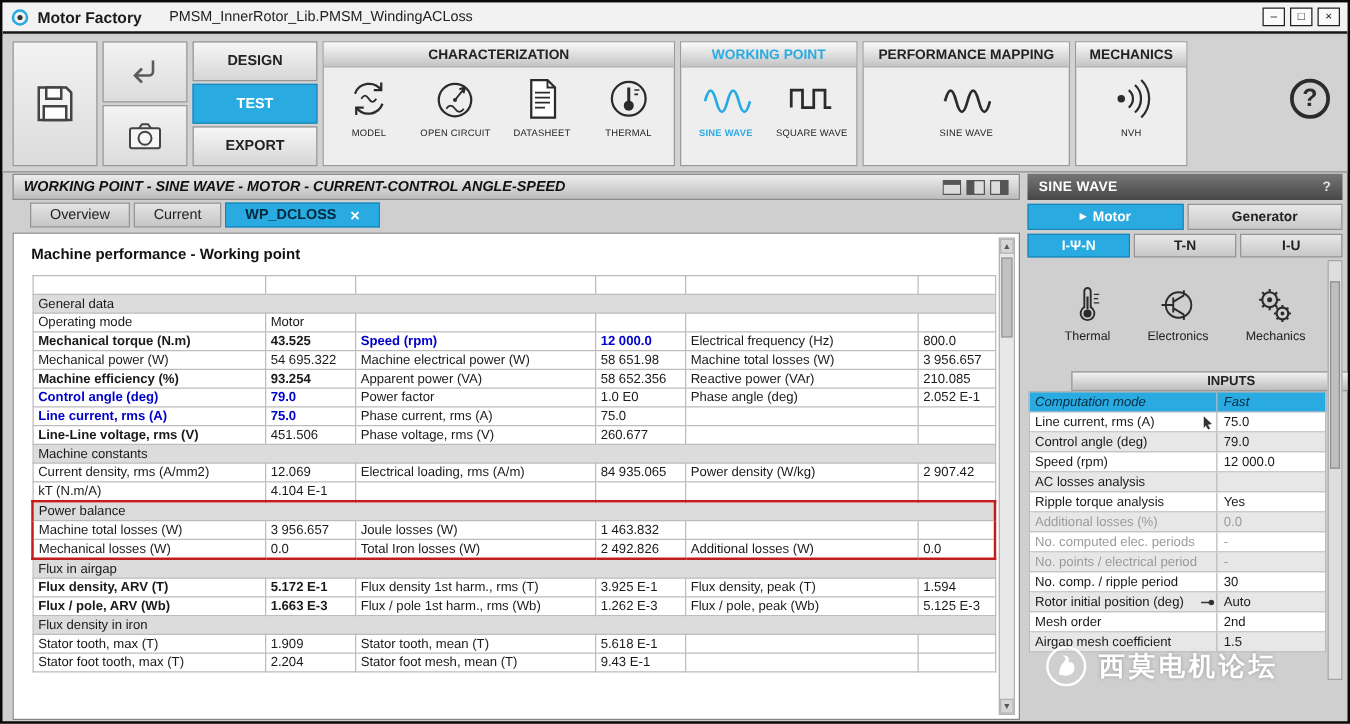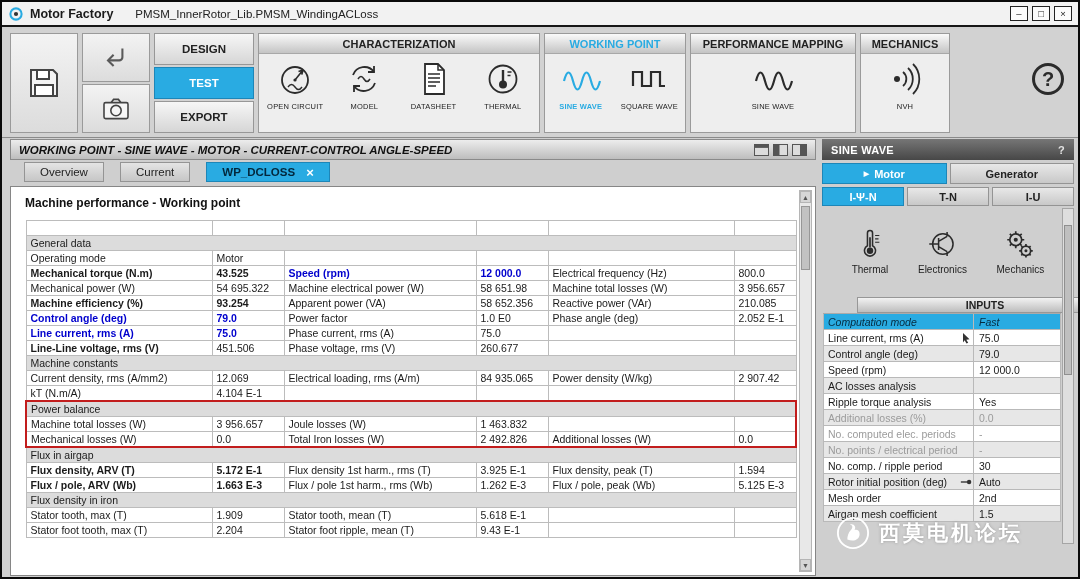--- a/index.html
+++ b/index.html
@@ -47,21 +47,21 @@
   .icn svg { width:100%; height:100%; }
   .help { position:absolute; right:14px; top:34px; width:32px; height:32px; border:3px solid #2b2b2b;
     border-radius:50%; display:flex; align-items:center; justify-content:center; font-size:20px; font-weight:bold; color:#2b2b2b; cursor:pointer; }
   
   .contextbar { position:absolute; top:137px; left:8px; width:806px; height:21px;
     background:linear-gradient(#ededed,#bdbdbd); border:1px solid #8a8a8a; display:flex; align-items:center;
     font-weight:bold; font-size:11.5px; padding:0 8px; color:#111;font-style:italic; }
   .ctx-icons { margin-left:auto; display:flex; gap:4px; }
   .ctx-icons .icn { width:15px; height:12px; cursor:pointer; }
   
-  .tabs { position:absolute; top:160px; left:8px; height:20px; display:flex; gap:16px;padding-left:14px; }
+  .tabs { position:absolute; top:160px; left:8px; height:20px; display:flex; gap:3px;padding-left:14px; }
   .tab { padding:0 15px; display:flex; align-items:center; background:linear-gradient(#e4e4e4,#c6c6c6);
     border:1px solid #949494; font-size:11.5px; color:#222; cursor:pointer; }
   .tab.active { background:#29abe2; border-color:#1d86b8; color:#03273c; font-weight:bold; }
   .tab-close { margin-left:11px; color:#ffffff; font-weight:bold; font-size:13px; line-height:1; cursor:pointer; }
   
   .content { position:absolute; top:184px; left:8px; width:806px; height:390px; background:#ffffff; border:1px solid #868686; }
   .content-title { position:absolute; top:9px; left:14px; font-weight:bold; font-size:12px; color:#111; }
   table.perf { position:absolute; top:33px; left:14px; width:770px; border-collapse:collapse; table-layout:fixed; font-size:10.5px; }
   table.perf td { border:1px solid #bcbcbc; height:15px; line-height:14px; padding:0 4px; white-space:nowrap; overflow:hidden; }
   tr.section td { background:#dcdcdc; color:#1a1a1a; }
@@ -159,36 +159,36 @@
       <div class="mode-btn">DESIGN</div>
       <div class="mode-btn active">TEST</div>
       <div class="mode-btn">EXPORT</div>
     </div>
   <div id="groups">
       <div class="group" style="left: 256px; width: 282px;">
         <div class="group-header">CHARACTERIZATION</div>
         <div class="group-items">
           <div class="tool-item">
             <span class="icn"><svg viewBox="0 0 40 40">
-                <circle cx="20" cy="21" r="13" fill="none" stroke="#2b2b2b" stroke-width="1.8"></circle>
-                <path d="M20 21L28 11M28 11l-4.5 1.4M28 11l-1.2 4.6" fill="none" stroke="#2b2b2b" stroke-width="1.6"></path>
-                <circle cx="20" cy="21" r="1.6" fill="#2b2b2b"></circle>
-                <path d="M13 28q3.5-5 7 0t7 0" fill="none" stroke="#2b2b2b" stroke-width="1.4"></path>
-              </svg></span>
-            <div class="lbl">OPEN CIRCUIT</div>
-          </div>
-          <div class="tool-item">
-            <span class="icn"><svg viewBox="0 0 40 40">
                 <path d="M9 16a12 12 0 0 1 21-3" fill="none" stroke="#2b2b2b" stroke-width="1.8"></path>
                 <path d="M30 7v6h-6" fill="none" stroke="#2b2b2b" stroke-width="1.8"></path>
                 <path d="M31 24a12 12 0 0 1-21 3" fill="none" stroke="#2b2b2b" stroke-width="1.8"></path>
                 <path d="M10 33v-6h6" fill="none" stroke="#2b2b2b" stroke-width="1.8"></path>
                 <path d="M14 20q3-5 6 0t6 0" fill="none" stroke="#2b2b2b" stroke-width="1.5"></path>
               </svg></span>
             <div class="lbl">MODEL</div>
+          </div>
+          <div class="tool-item">
+            <span class="icn"><svg viewBox="0 0 40 40">
+                <circle cx="20" cy="21" r="13" fill="none" stroke="#2b2b2b" stroke-width="1.8"></circle>
+                <path d="M20 21L28 11M28 11l-4.5 1.4M28 11l-1.2 4.6" fill="none" stroke="#2b2b2b" stroke-width="1.6"></path>
+                <circle cx="20" cy="21" r="1.6" fill="#2b2b2b"></circle>
+                <path d="M13 28q3.5-5 7 0t7 0" fill="none" stroke="#2b2b2b" stroke-width="1.4"></path>
+              </svg></span>
+            <div class="lbl">OPEN CIRCUIT</div>
           </div>
           <div class="tool-item">
             <span class="icn"><svg viewBox="0 0 40 40">
                 <path d="M11 5h13l6 6v24H11z" fill="#fff" stroke="#2b2b2b" stroke-width="1.8"></path>
                 <path d="M24 5v6h6" fill="none" stroke="#2b2b2b" stroke-width="1.5"></path>
                 <path d="M14 15h12M14 19h12M14 23h12M14 27h8" stroke="#2b2b2b" stroke-width="1.4"></path>
               </svg></span>
             <div class="lbl">DATASHEET</div>
           </div>
           <div class="tool-item">
@@ -420,21 +420,21 @@
           <td>Stator tooth, max (T)</td>
           <td>1.909</td>
           <td>Stator tooth, mean (T)</td>
           <td>5.618 E-1</td>
           <td></td>
           <td></td>
         </tr>
         <tr>
           <td>Stator foot tooth, max (T)</td>
           <td>2.204</td>
-          <td>Stator foot ripple, mean (T)</td>
+          <td>Stator foot mesh, mean (T)</td>
           <td>9.43 E-1</td>
           <td></td>
           <td></td>
         </tr>
       </tbody>
   </table>
   <div class="vscroll">
     <span class="scroll-arrow up">▲</span>
     <div class="thumb"></div>
     <span class="scroll-arrow down">▼</span>

